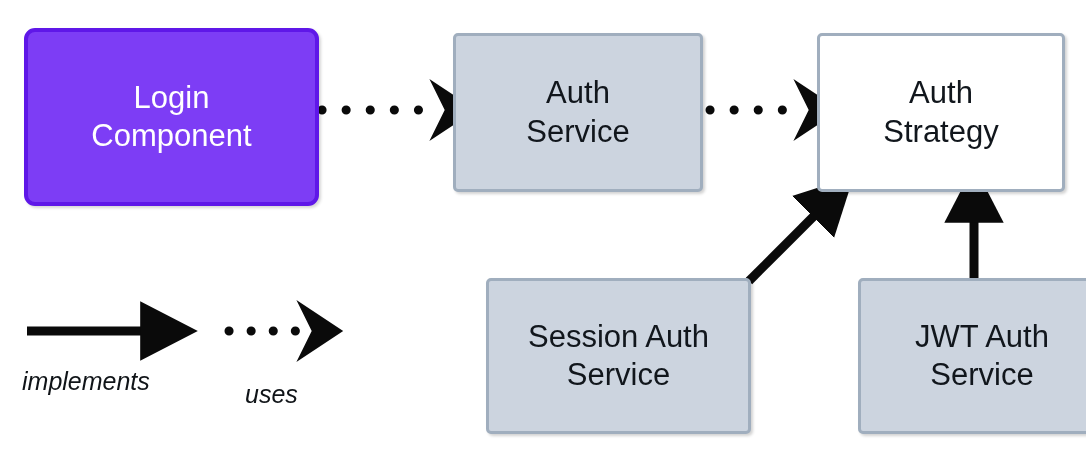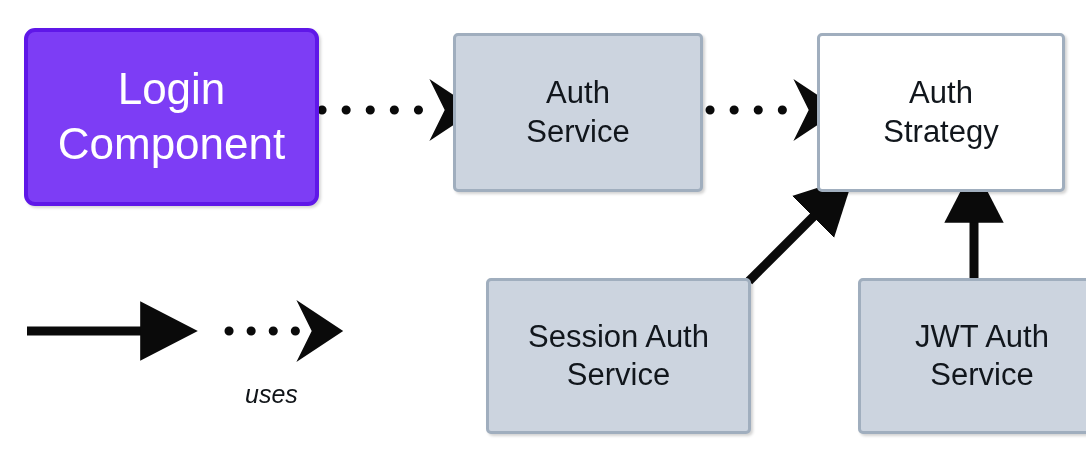--- a/index.html
+++ b/index.html
@@ -33,21 +33,21 @@
   }
   .node-label {
     display: block;
     width: 100%;
     white-space: pre-line;
   }
   .node.purple {
     background: #7d3df5;
     border: 4px solid #5f17e8;
     color: #ffffff;
-    font-size: 44px;
+    font-size: 31px;
     border-radius: 11px;
     box-shadow: 2px 2px 3px rgba(0,0,0,0.16);
   }
   .node.gray {
     background: #ccd4df;
     border: 3px solid #a0aebe;
     color: #11161c;
     font-size: 31px;
     box-shadow: 2px 2px 3px rgba(0,0,0,0.18);
   }
@@ -140,16 +140,17 @@
   <div class="node gray" id="node-session-auth-service" style="left:486px; top:278px; width:265px; height:156px;">
     <span class="node-label">Session Auth
 Service</span>
   </div>
 
   <div class="node gray" id="node-jwt-auth-service" style="left:858px; top:278px; width:248px; height:156px;">
     <span class="node-label">JWT Auth
 Service</span>
   </div>
 
+  <div class="legend-text" style="left:22px; top:367px;">implements</div>
 
   <div class="legend-text" style="left:245px; top:380px;">uses</div>
 
 </div>
 
 </body></html>

